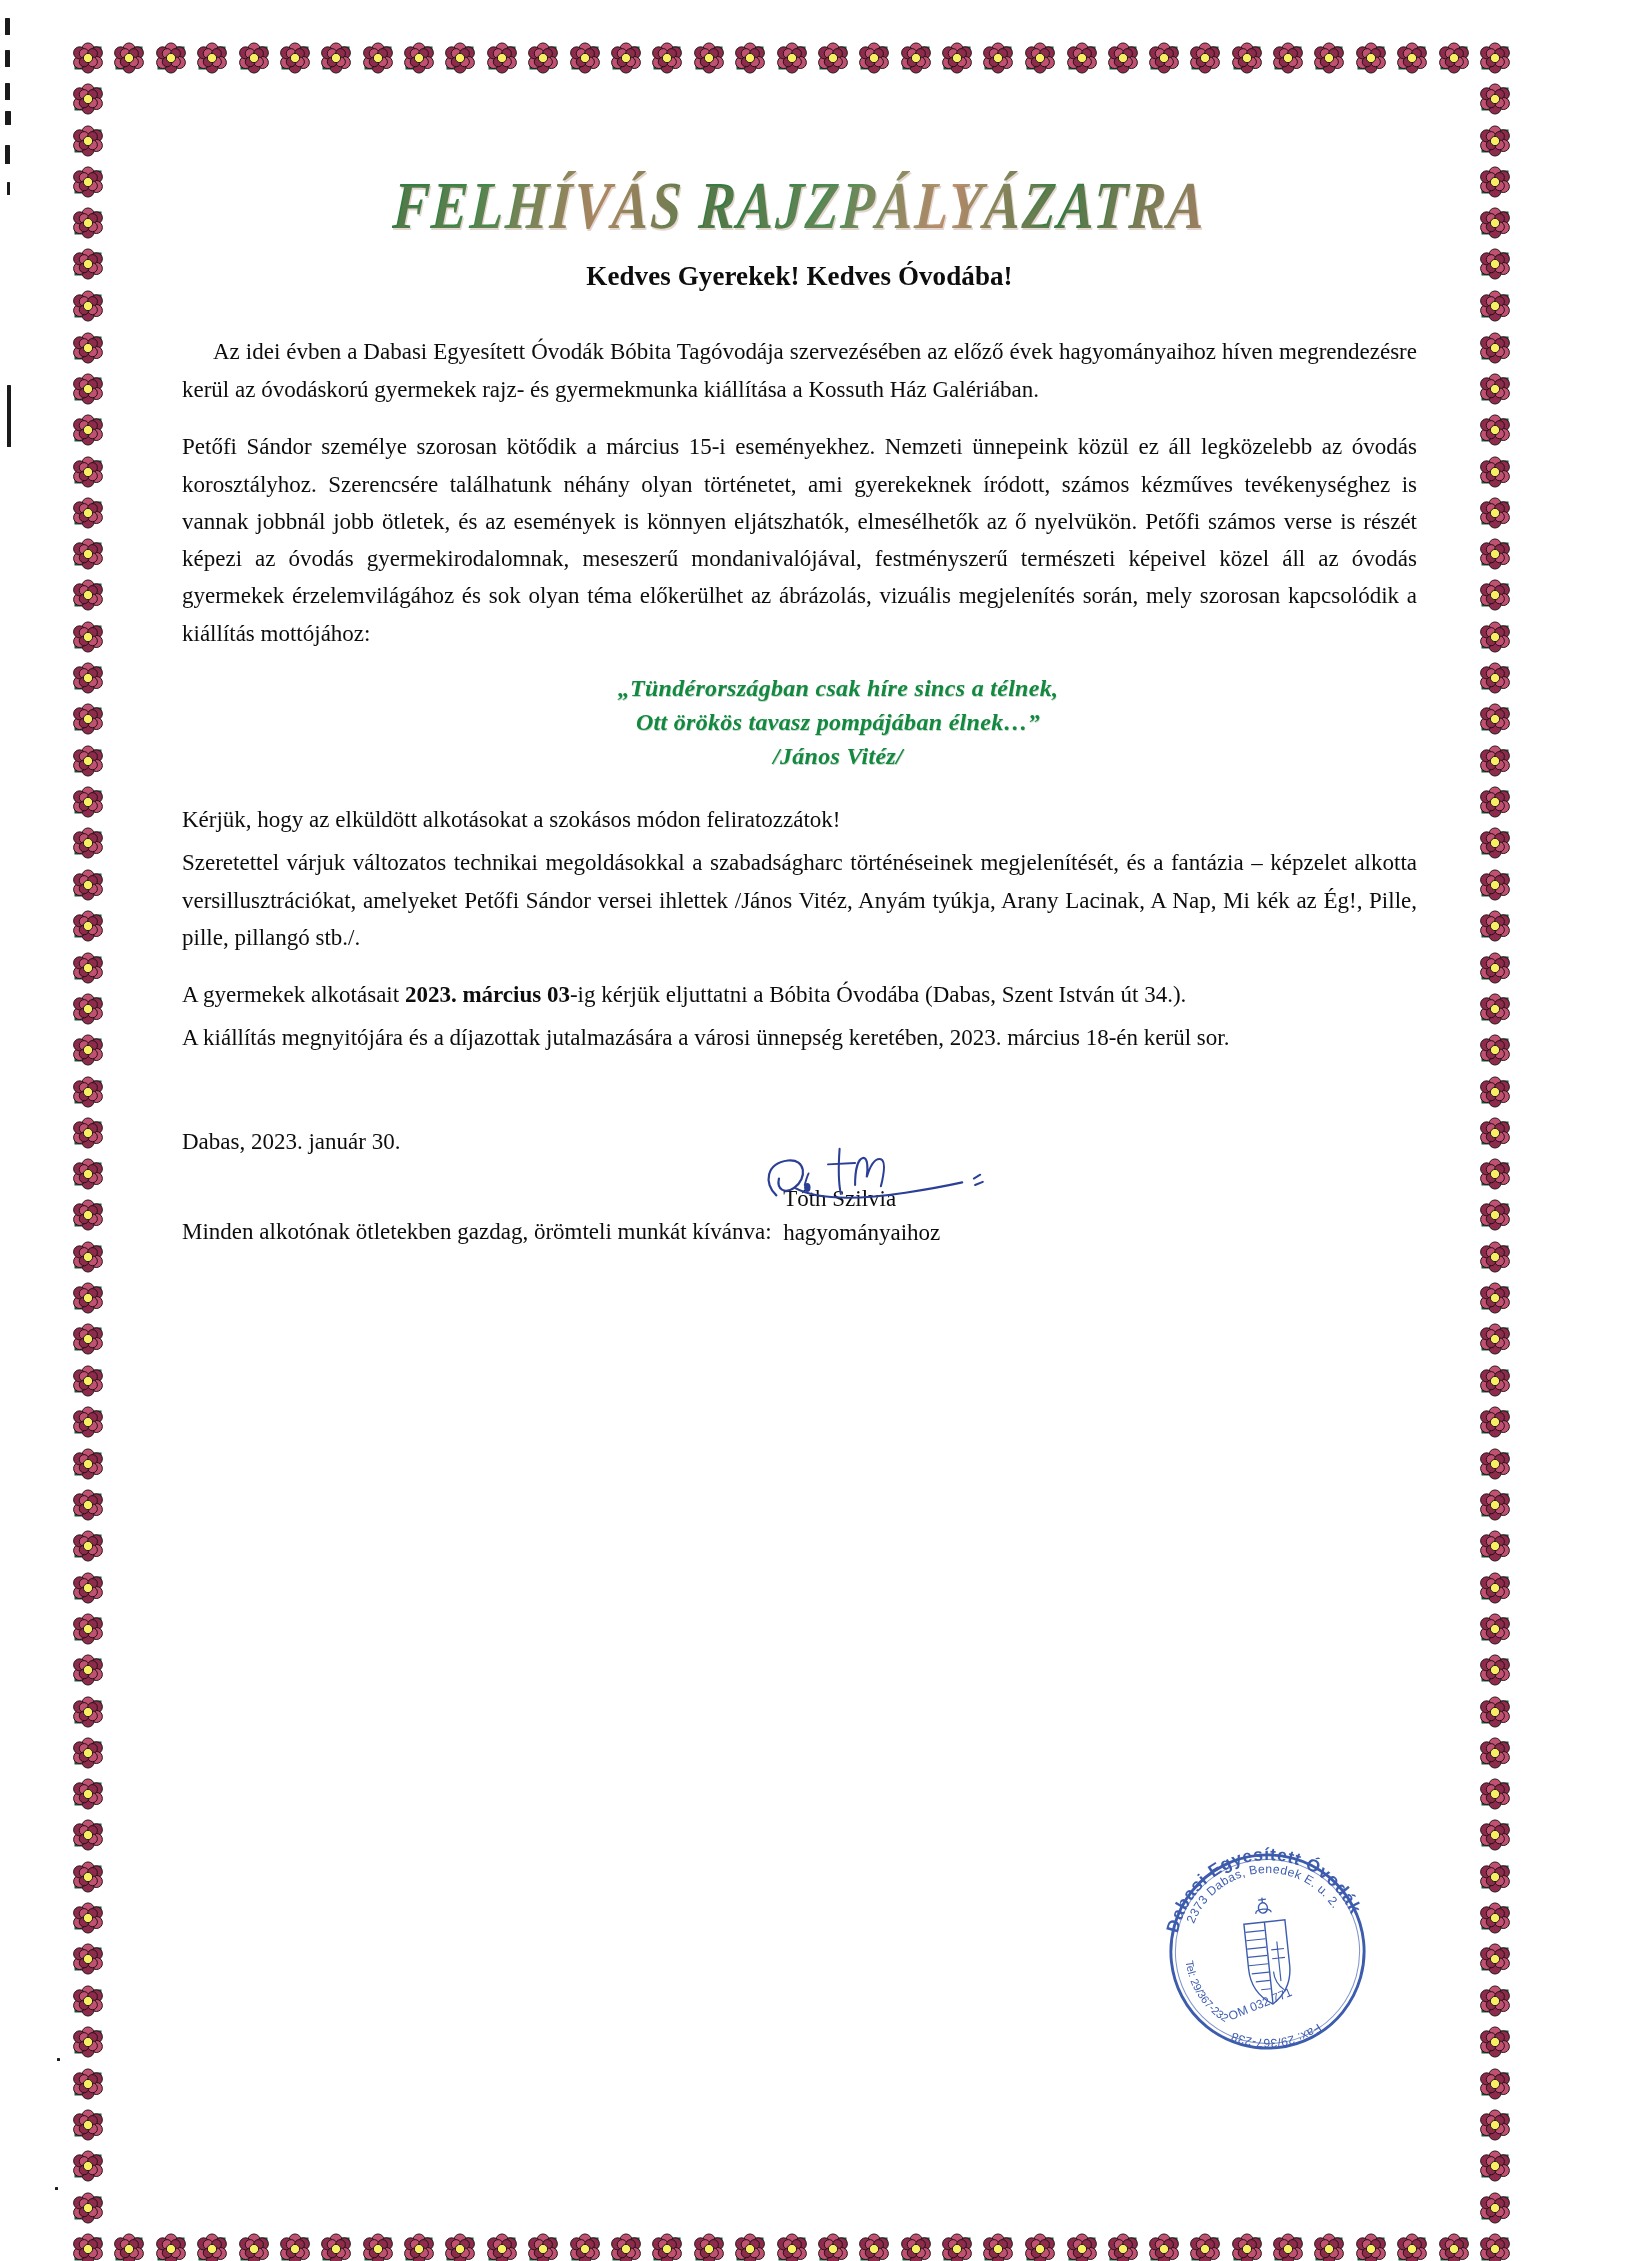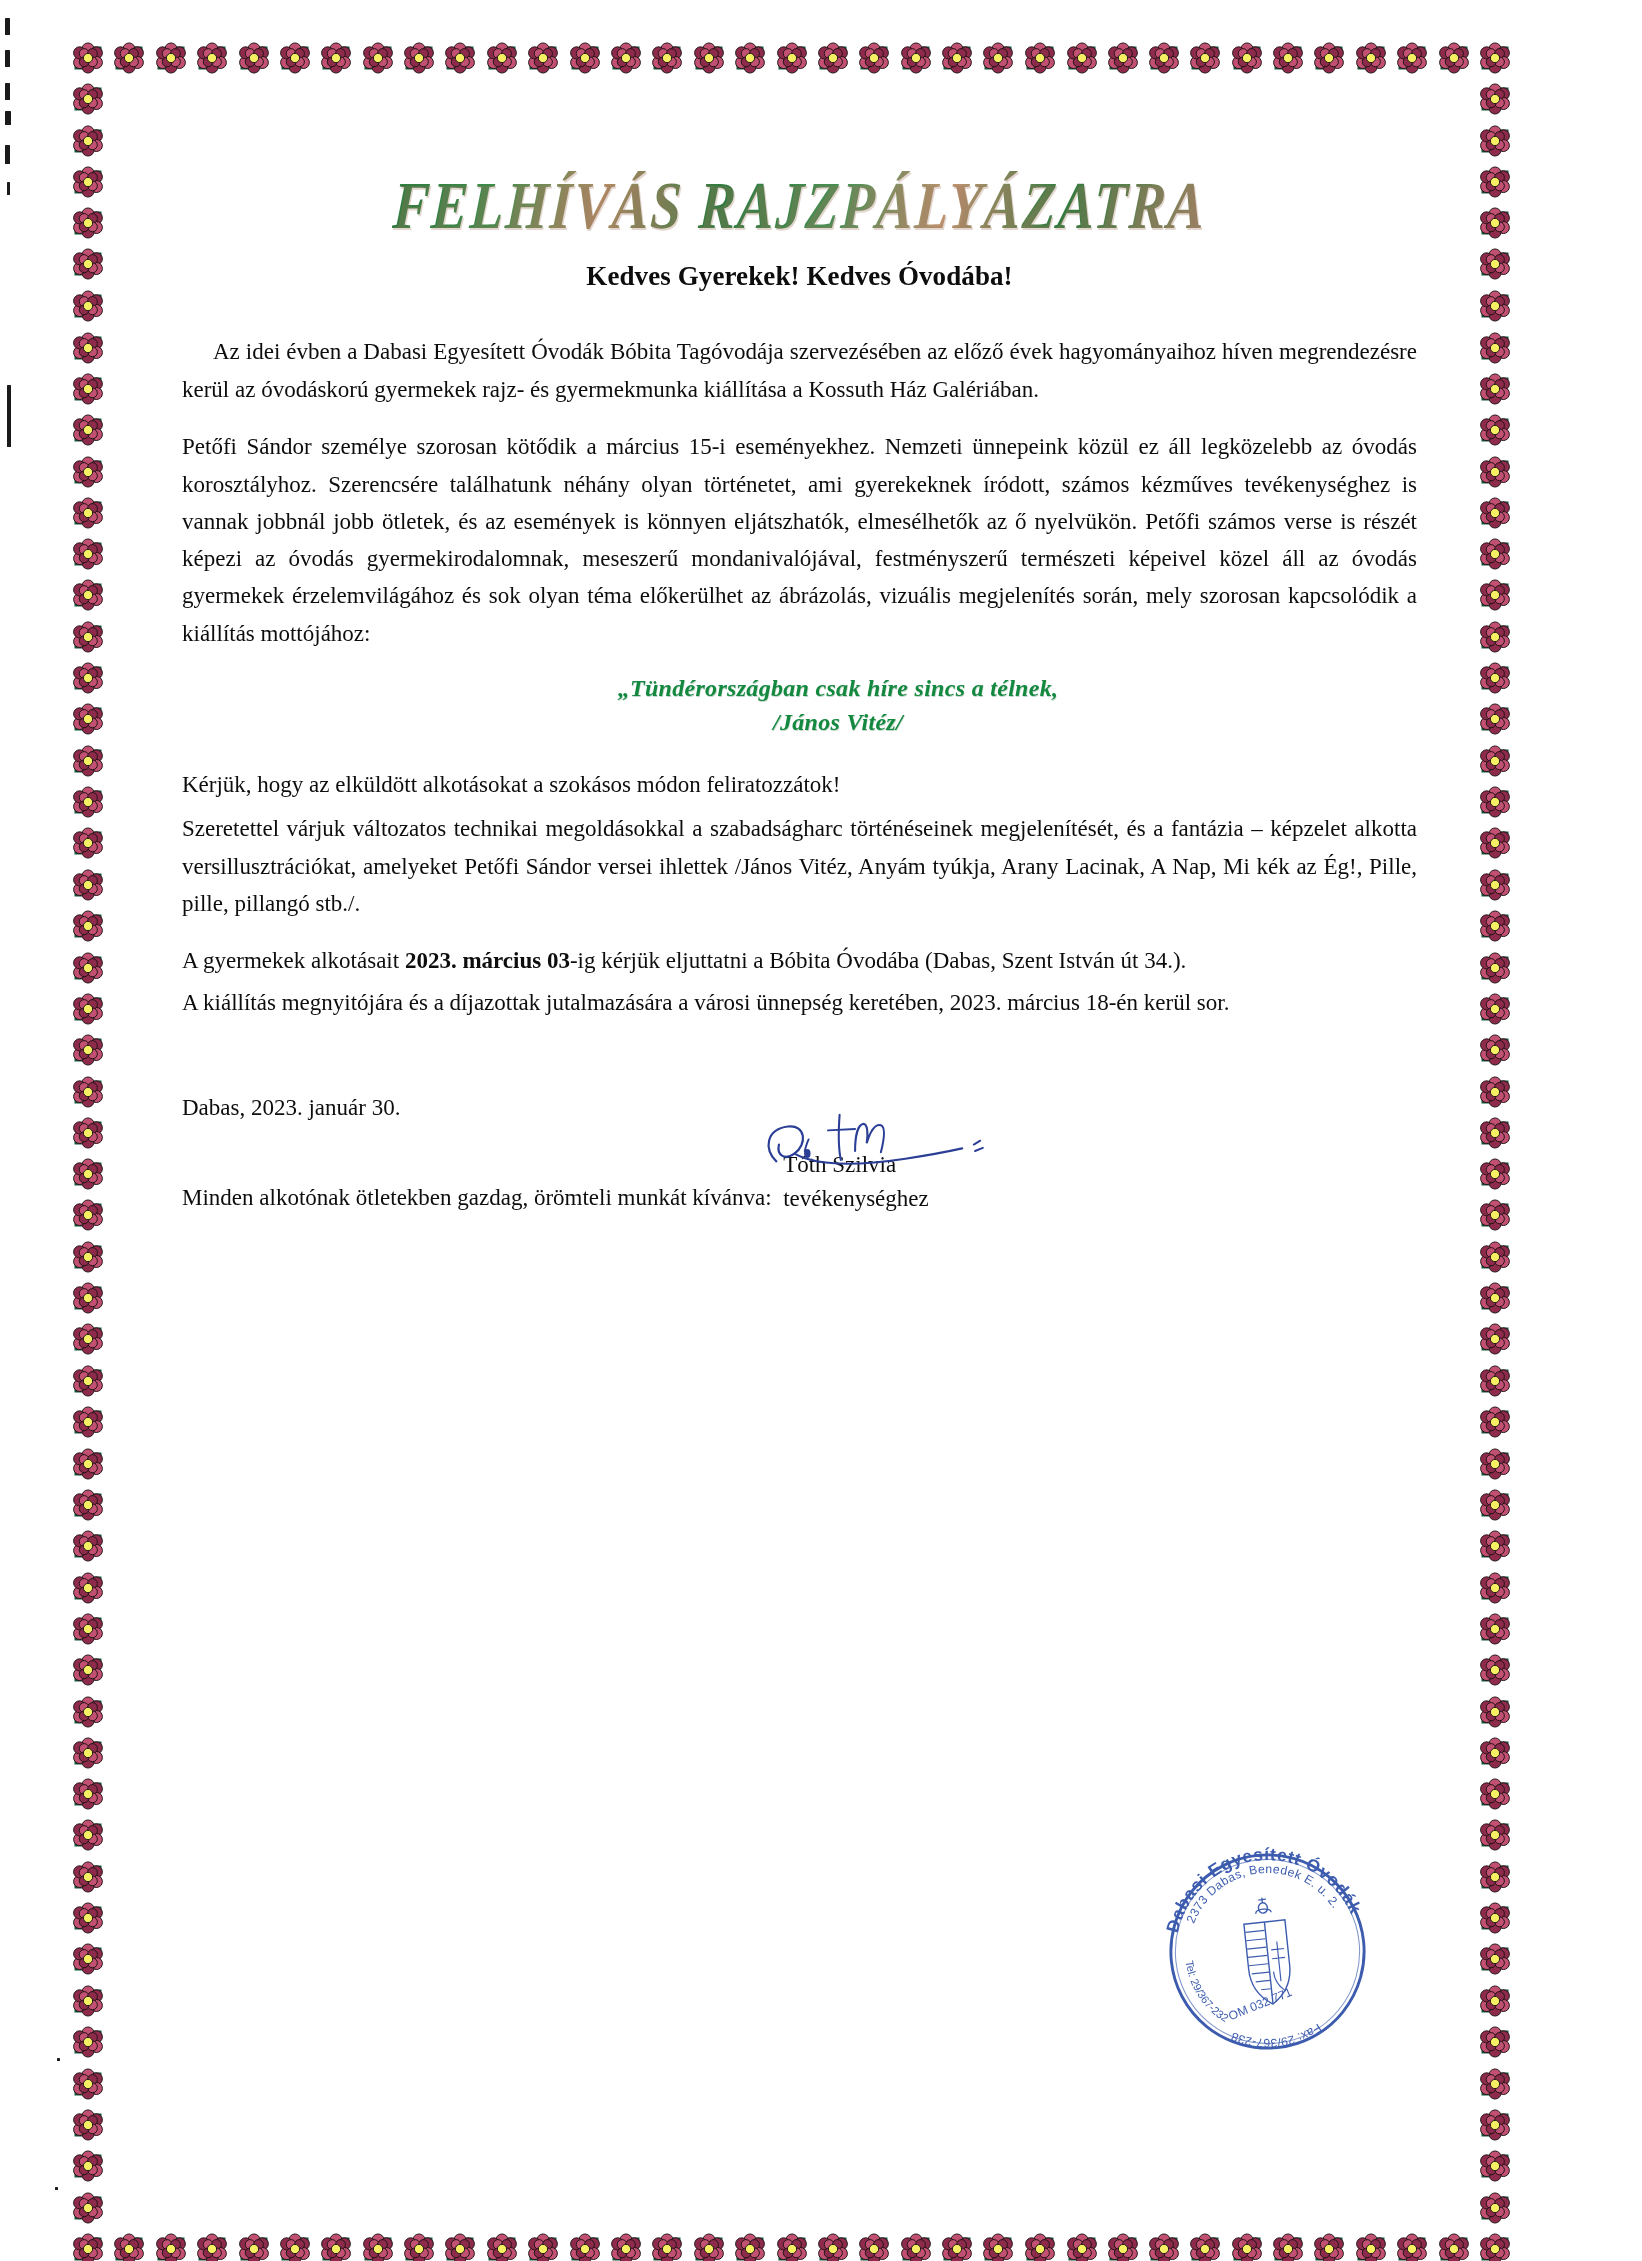--- a/index.html
+++ b/index.html
@@ -3844,20 +3844,21 @@
 
     <h2 class="salutation">Kedves Gyerekek! Kedves Óvodába!</h2>
 
     <p class="body indent loose">Az idei évben a Dabasi Egyesített Óvodák Bóbita Tagóvodája szervezésében az előző évek hagyományaihoz híven megrendezésre kerül az óvodáskorú gyermekek rajz- és gyermekmunka kiállítása a Kossuth Ház Galériában.</p>
 
 
     <p class="body">Petőfi Sándor személye szorosan kötődik a március 15-i eseményekhez. Nemzeti ünnepeink közül ez áll legközelebb az óvodás korosztályhoz. Szerencsére találhatunk néhány olyan történetet, ami gyerekeknek íródott, számos kézműves tevékenységhez is vannak jobbnál jobb ötletek, és az események is könnyen eljátszhatók, elmesélhetők az ő nyelvükön. Petőfi számos verse is részét képezi az óvodás gyermekirodalomnak, meseszerű mondanivalójával, festményszerű természeti képeivel közel áll az óvodás gyermekek érzelemvilágához és sok olyan téma előkerülhet az ábrázolás, vizuális megjelenítés során, mely szorosan kapcsolódik a kiállítás mottójához:</p>
 
     <div class="quote">
       <div>„Tündérországban csak híre sincs a télnek,</div>
+      <div>Ott örökös tavasz pompájában élnek…”</div>
       <span class="attrib">/János Vitéz/</span>
     </div>
 
     <p class="body tight">Kérjük, hogy az elküldött alkotásokat a szokásos módon feliratozzátok!</p>
 
     <p class="body loose">Szeretettel várjuk változatos technikai megoldásokkal a szabadságharc történéseinek megjelenítését, és a fantázia – képzelet alkotta versillusztrációkat, amelyeket Petőfi Sándor versei ihlettek /János Vitéz, Anyám tyúkja, Arany Lacinak, A Nap, Mi kék az Ég!, Pille, pille, pillangó stb./.</p>
 
     <p class="body tight"><span>A gyermekek alkotásait </span><strong>2023. március 03</strong><span>-ig kérjük eljuttatni a Bóbita Óvodába (Dabas, Szent István út 34.).</span></p>
 
     <p class="body tight">A kiállítás megnyitójára és a díjazottak jutalmazására a városi ünnepség keretében, 2023. március 18-én kerül sor.</p>
@@ -3873,21 +3874,21 @@
             <path d="M58 66 C90 84, 150 86, 230 74 C270 68, 300 62, 318 58" stroke="#2b3f96" stroke-width="3.4" stroke-linecap="round"></path>
             <path d="M128 6 C126 34, 126 58, 130 76" stroke="#2b3f96" stroke-width="3.2" stroke-linecap="round"></path>
             <path d="M110 30 L152 28" stroke="#2b3f96" stroke-width="3" stroke-linecap="round"></path>
             <path d="M152 62 C152 40, 156 22, 164 20 C172 19, 172 36, 170 50
                      C176 30, 184 20, 192 22 C200 25, 196 48, 192 64" stroke="#2b3f96" stroke-width="3.2" stroke-linecap="round"></path>
             <path d="M74 62 C76 54, 78 48, 80 44" stroke="#2b3f96" stroke-width="3" stroke-linecap="round"></path>
             <ellipse cx="78" cy="66" rx="5" ry="7" fill="#2b3f96"></ellipse>
             <path d="M336 52 l10 -6 M338 62 l12 -5" stroke="#2b3f96" stroke-width="3" stroke-linecap="round"></path>
           </svg>
           <div>Tóth Szilvia</div>
-          <div>tevékenységhez</div>
+          <div>hagyományaihoz</div>
         </div>
       </div>
     </div>
 
   </div>
 </div>
 
 <svg class="stamp" viewBox="0 0 340 340">
   <defs>
     <path id="arcOuterTop" d="M 28,170 A 142,142 0 0 1 312,170"></path>

